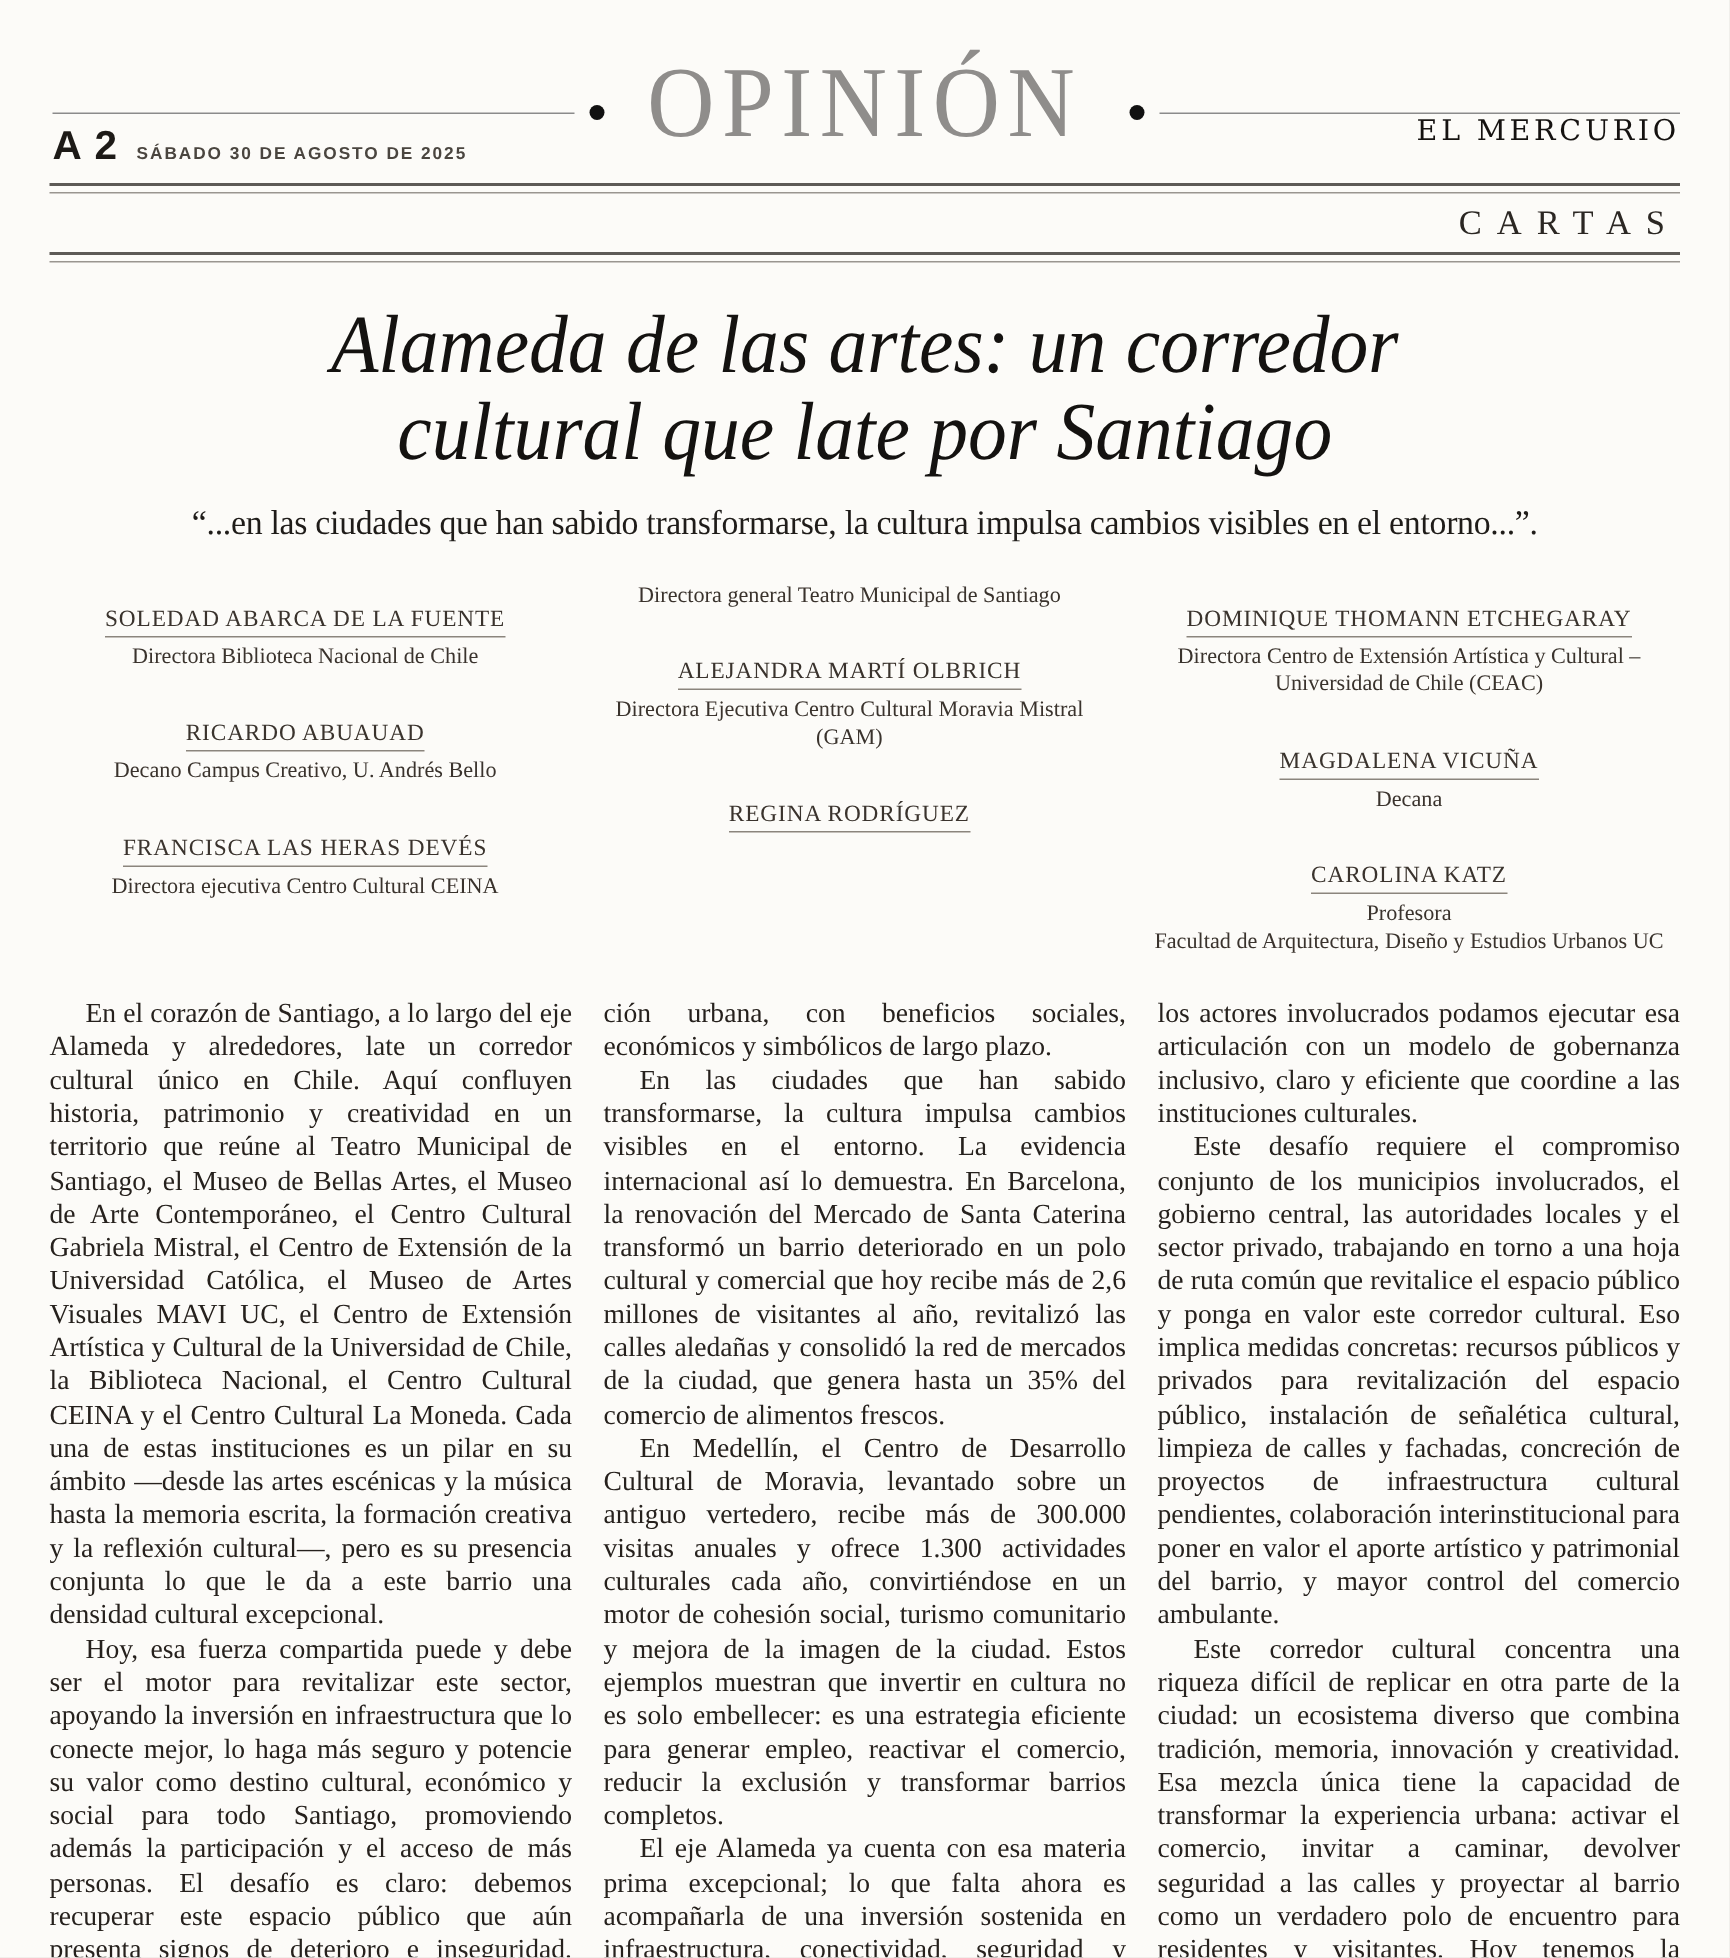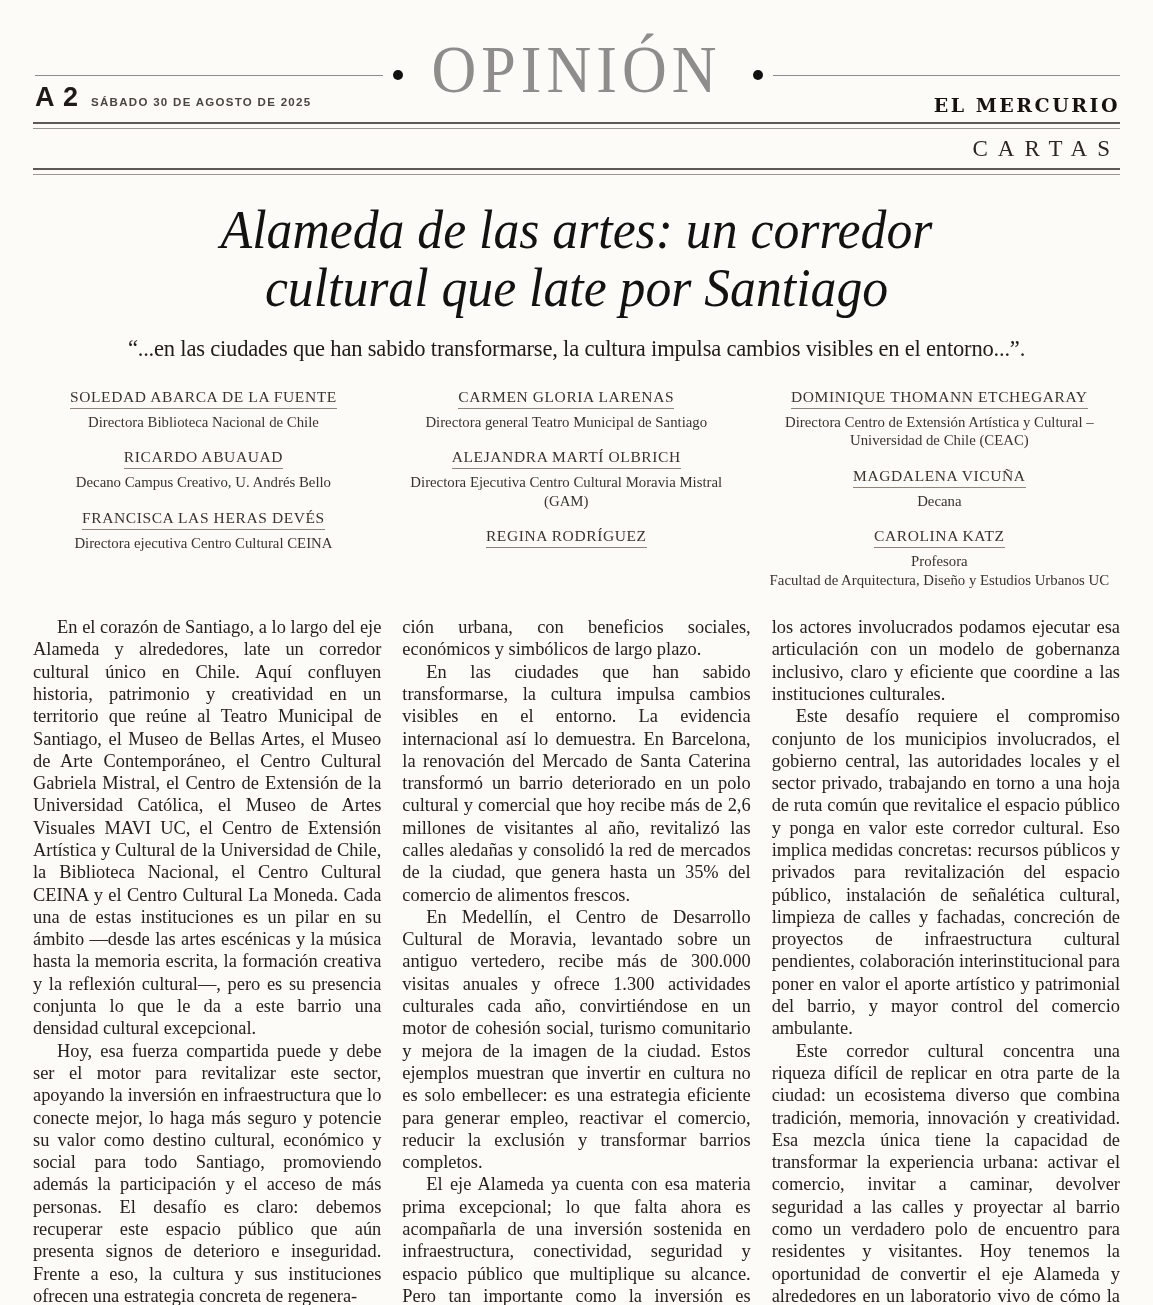--- a/index.html
+++ b/index.html
@@ -39,23 +39,23 @@
   }
   .folio {
     position: absolute; left: 2px; top: 82px;
     display: flex; align-items: baseline; gap: 12px;
     font-family: "Liberation Sans", sans-serif;
     justify-content: center;
   }
   .folio .pagenum { font-size: 27px; font-weight: bold; letter-spacing: 1px; color: #1d1a17; }
   .folio .date { font-size: 11.5px; font-weight: bold; letter-spacing: 1.3px; color: #4a453f; }
   .paper-name {
-    position: absolute; right: 0; top: 94px;
+    position: absolute; right: 0; top: 76px;
     font-family: "DejaVu Serif", serif;
-    font-weight: bold; font-size: 19px; letter-spacing: 2.5px;
+    font-weight: normal; font-size: 19px; letter-spacing: 2.5px;
     color: #151210;
   }
   .double-rule { height: 4px; border-top: 2px solid #5d5a56; border-bottom: 1px solid #9a9690; }
   .subsection {
     text-align: right;
     font-size: 23px; letter-spacing: 10px;
     color: #2b2723;
     padding: 7px 0 6px 0;
   }
 
@@ -88,20 +88,21 @@
   .sig-entry { text-align: center; margin-bottom: 17px; }
   .sig-name {
     display: inline-block;
     font-size: 15.5px;
     letter-spacing: 0.6px;
     color: #3a332d;
     border-bottom: 1px solid #8b857d;
     padding-bottom: 2px;
     margin-bottom: 4px;
     white-space: nowrap;
+    margin-top: 16px;
   }
   .sig-title {
     font-size: 14.8px;
     line-height: 1.25;
     color: #3a332d;
   }
 
   
   .body-grid {
     margin-top: 10px;
@@ -160,21 +161,20 @@
           <div><span class="sig-name">RICARDO ABUAUAD</span></div>
           <div class="sig-title">Decano Campus Creativo, U. Andrés Bello</div>
         </div>
         <div class="sig-entry">
           <div><span class="sig-name">FRANCISCA LAS HERAS DEVÉS</span></div>
           <div class="sig-title">Directora ejecutiva Centro Cultural CEINA</div>
         </div>
       </div>
     <div class="sig-col">
         <div class="sig-entry">
-          <div><span class="sig-name">CARMEN GLORIA LARENAS</span></div>
           <div class="sig-title">Directora general Teatro Municipal de Santiago</div>
         </div>
         <div class="sig-entry">
           <div><span class="sig-name">ALEJANDRA MARTÍ OLBRICH</span></div>
           <div class="sig-title">Directora Ejecutiva Centro Cultural Moravia Mistral (GAM)</div>
         </div>
         <div class="sig-entry">
           <div><span class="sig-name">REGINA RODRÍGUEZ</span></div>
         </div>
       </div>

